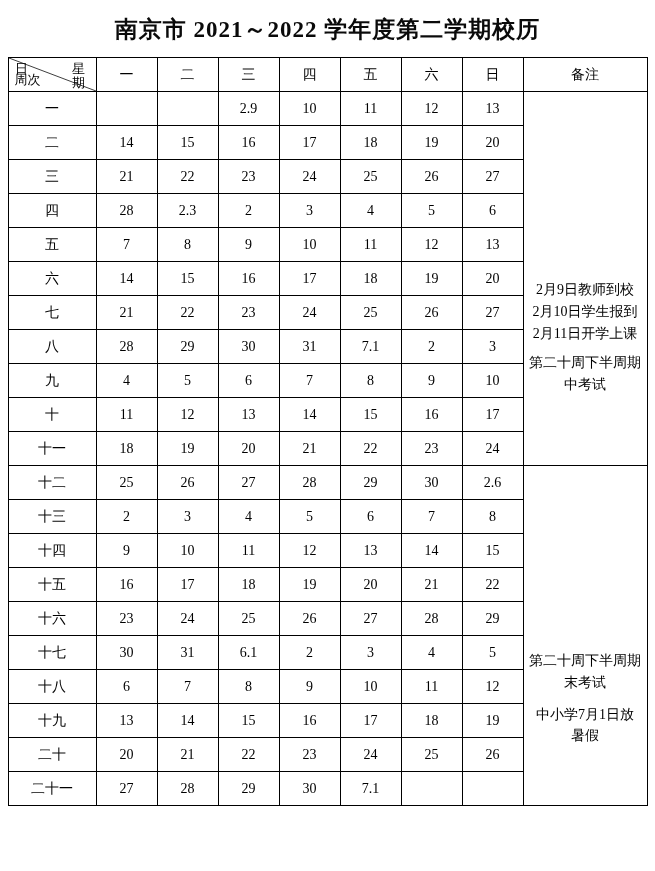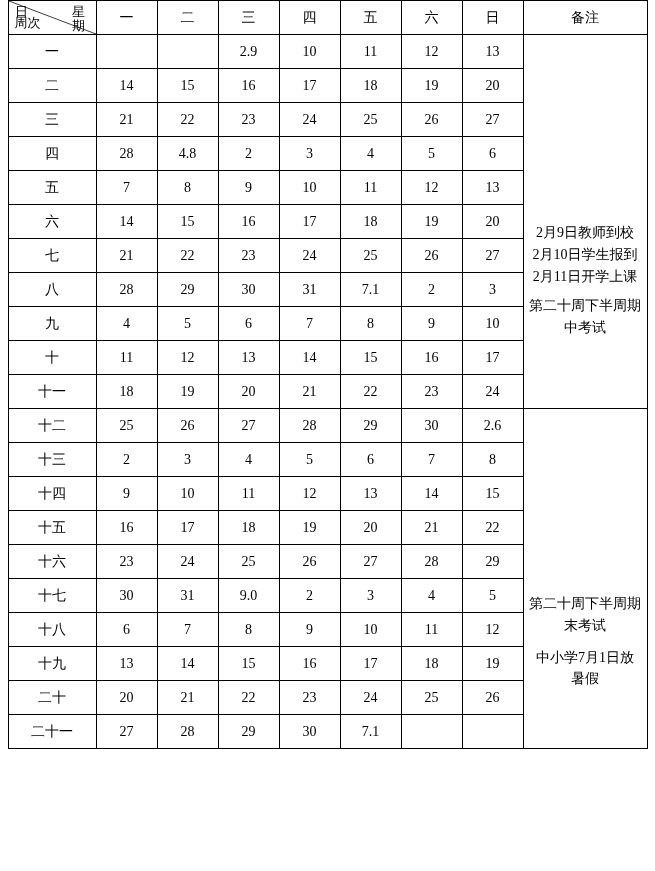--- a/index.html
+++ b/index.html
@@ -111,20 +111,21 @@
     white-space: nowrap;
   }
   .note-block-1 .nline { letter-spacing: 0px; }
   td.blank { }
 </style>
 </head>
 <body>
 
 <div class="page">
 
+  <div class="title">南京市 2021～2022 学年度第二学期校历</div>
 
   <table class="cal">
     <colgroup>
       <col class="c-week">
       <col class="c-day">
         <col class="c-day">
         <col class="c-day">
         <col class="c-day">
       <col class="c-day">
         <col class="c-day">
@@ -191,21 +192,21 @@
         <td>23</td>
         <td>24</td>
         <td>25</td>
         <td>26</td>
         <td>27</td>
       </tr>
 
       <tr>
         <td class="week-name">四</td>
         <td>28</td>
-        <td>4.8</td>
+        <td>2.3</td>
         <td>2</td>
         <td>3</td>
         <td>4</td>
         <td>5</td>
         <td>6</td>
       </tr>
 
       <tr>
         <td class="week-name">五</td>
         <td>7</td>
@@ -343,21 +344,21 @@
         <td>26</td>
         <td>27</td>
         <td>28</td>
         <td>29</td>
       </tr>
 
       <tr>
         <td class="week-name">十七</td>
         <td>30</td>
         <td>31</td>
-        <td>9.0</td>
+        <td>6.1</td>
         <td>2</td>
         <td>3</td>
         <td>4</td>
         <td>5</td>
       </tr>
 
       <tr>
         <td class="week-name">十八</td>
         <td>6</td>
         <td>7</td>

